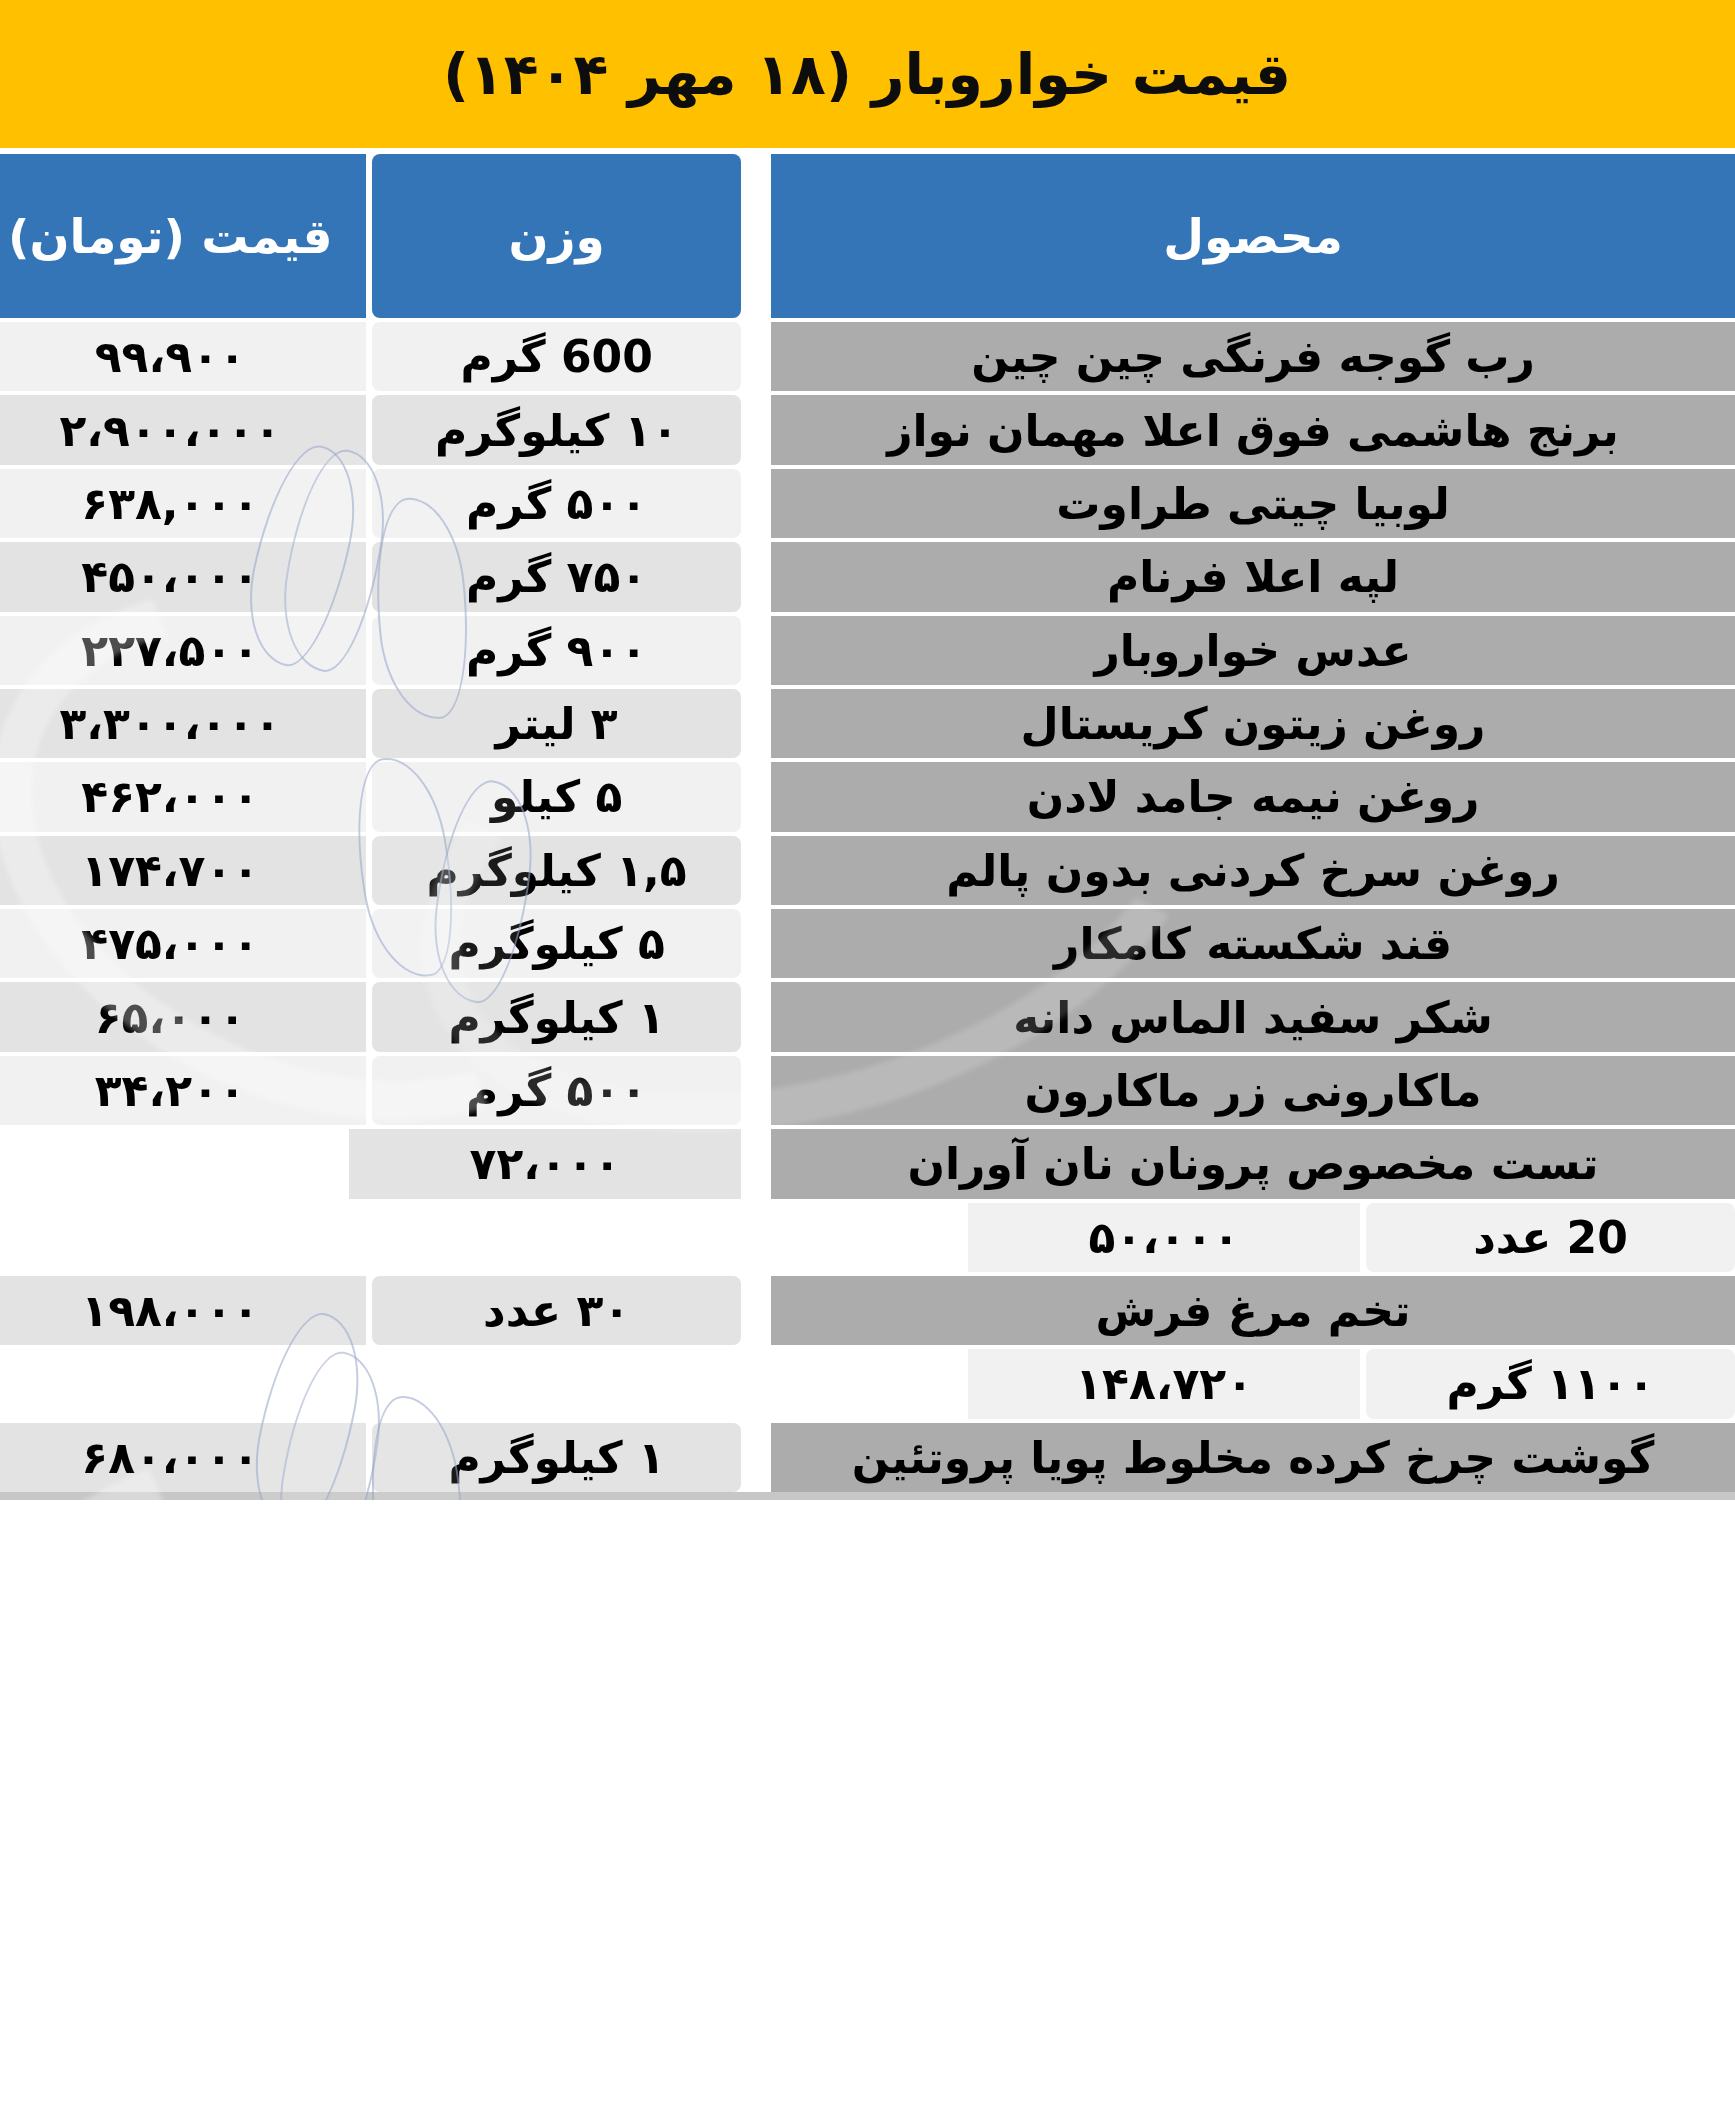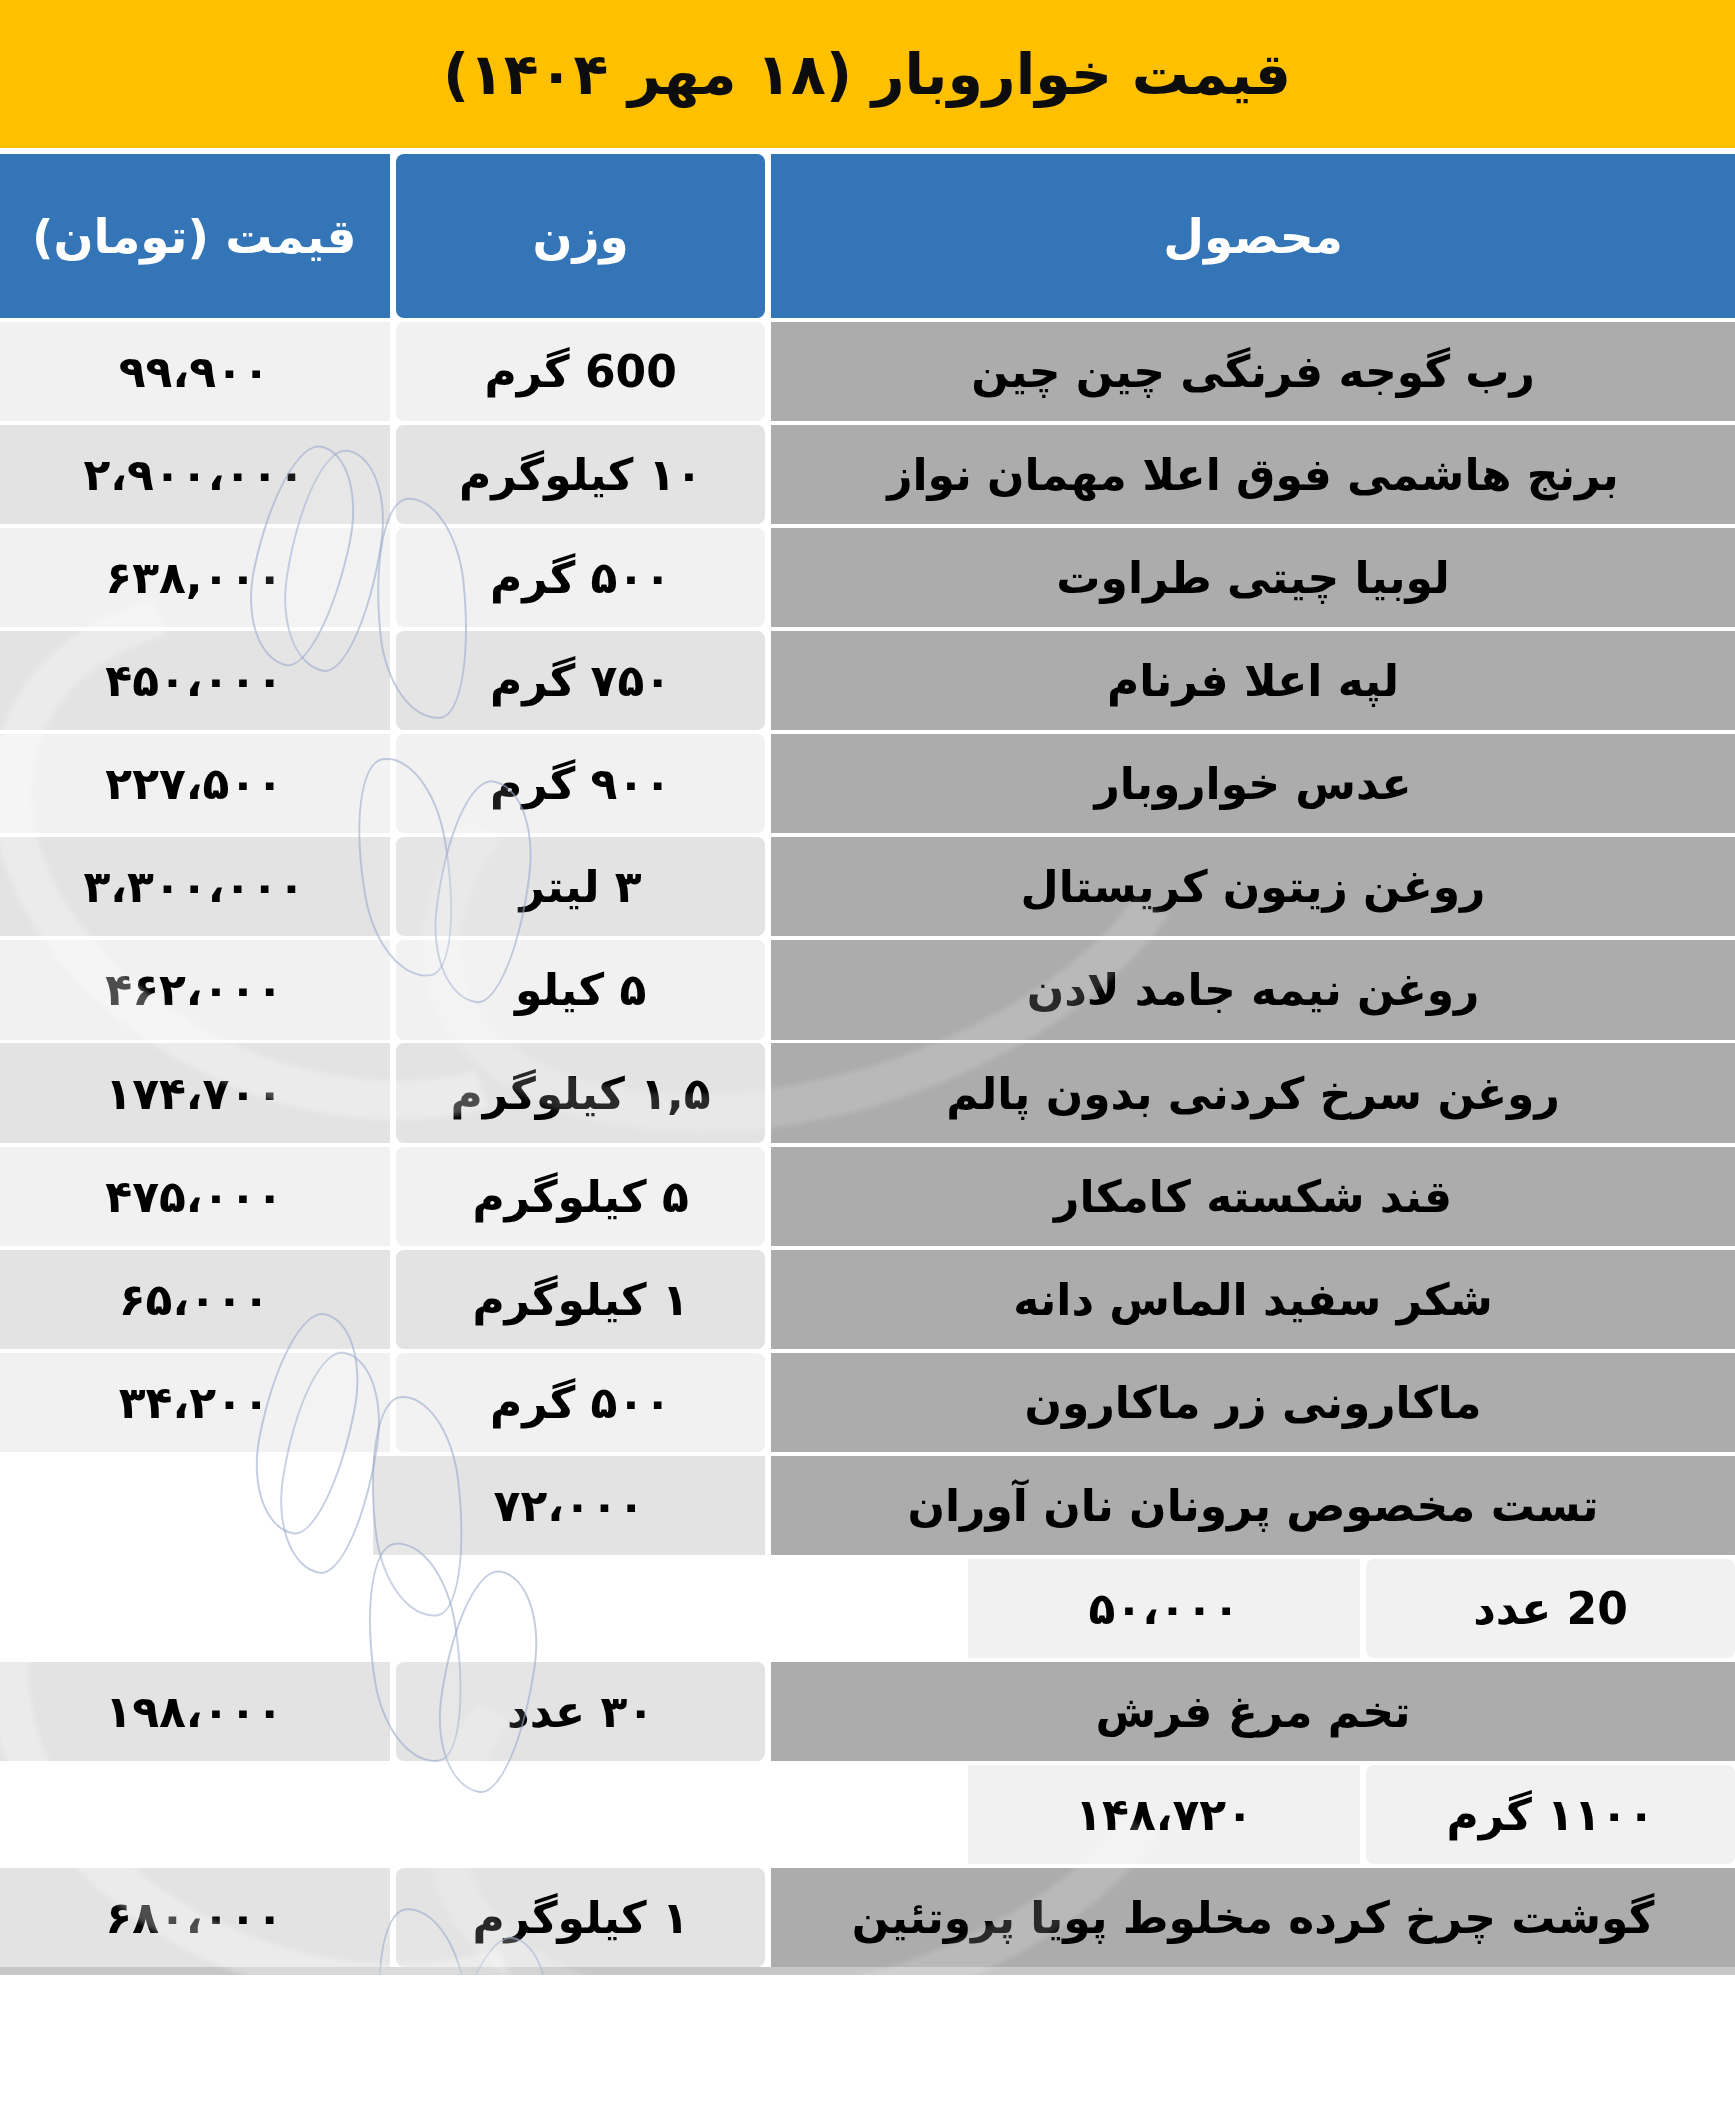--- a/index.html
+++ b/index.html
@@ -9,42 +9,42 @@
     --product-bg:#ACACAC;
     --row-light:#F1F1F2;
     --row-alt:#E3E3E4;
     --body-text:#000000;
     --separator:#FFFFFF;
     --bottom-strip:#C7C7C7;
   }
   html,body{margin:0;padding:0;background:#fff;}
   .page{
     position:relative;
-    width:1736px;height:1975px;
+    width:1736px;height:1500px;
     background:var(--separator);
     overflow:hidden;
     font-family:"DejaVu Sans", sans-serif;
     direction:rtl;
   }
   .title-bar{
     position:absolute;top:0;right:0;left:0;height:148px;
     background:var(--title-bg);
     display:flex;align-items:center;justify-content:center;
     font-size:57px;font-weight:bold;color:#0d0d0d;
   }
   .header-row{
     position:absolute;top:154px;right:0;left:0;height:164px;
     display:flex;gap:5.9px;
   }
   .header-cell{
     background:var(--header-bg);color:var(--header-text);
     display:flex;align-items:center;justify-content:center;
     font-size:47px;font-weight:bold;
   }
-  .col-product{flex:0 0 964px;}
+  .col-product{flex:0 0 964px;margin-left:24px;}
   .col-weight{flex:0 0 369px;border-radius:8px;}
   .col-price{flex:0 0 392px;}
   .rows{
     position:absolute;top:322px;right:0;left:0;bottom:7.8px;
     display:flex;flex-direction:column;gap:3.9px;
   }
   .row{flex:1;display:flex;gap:5.9px;}
   .cell{
     display:flex;align-items:center;justify-content:center;
     font-size:44px;font-weight:bold;color:var(--body-text);

